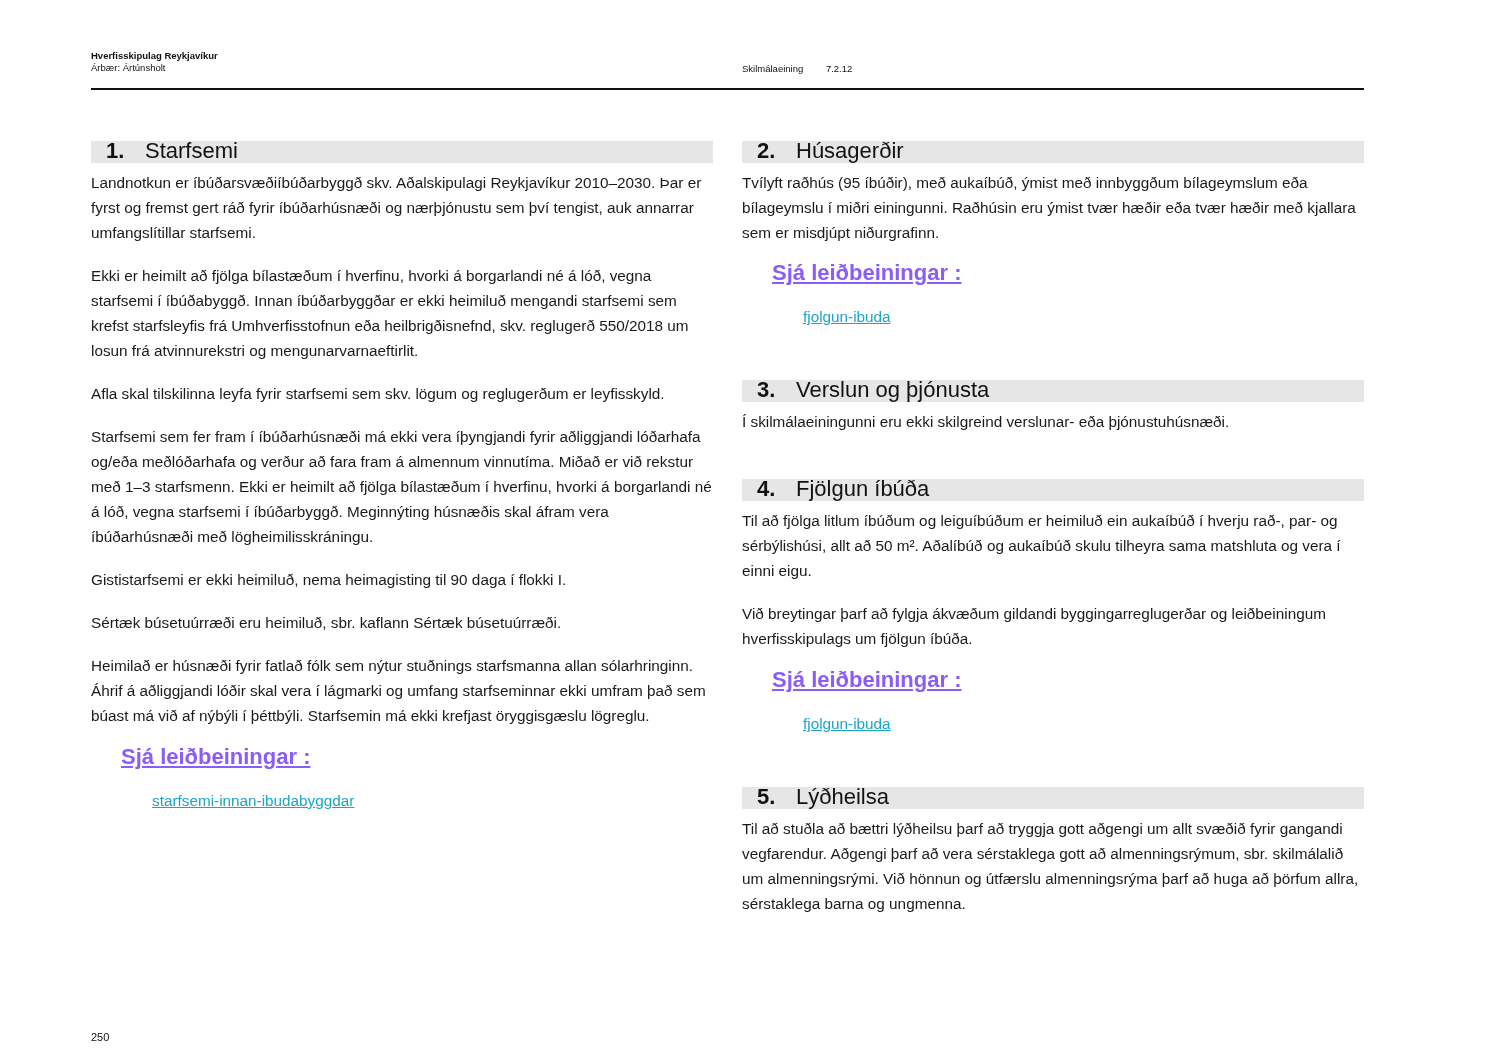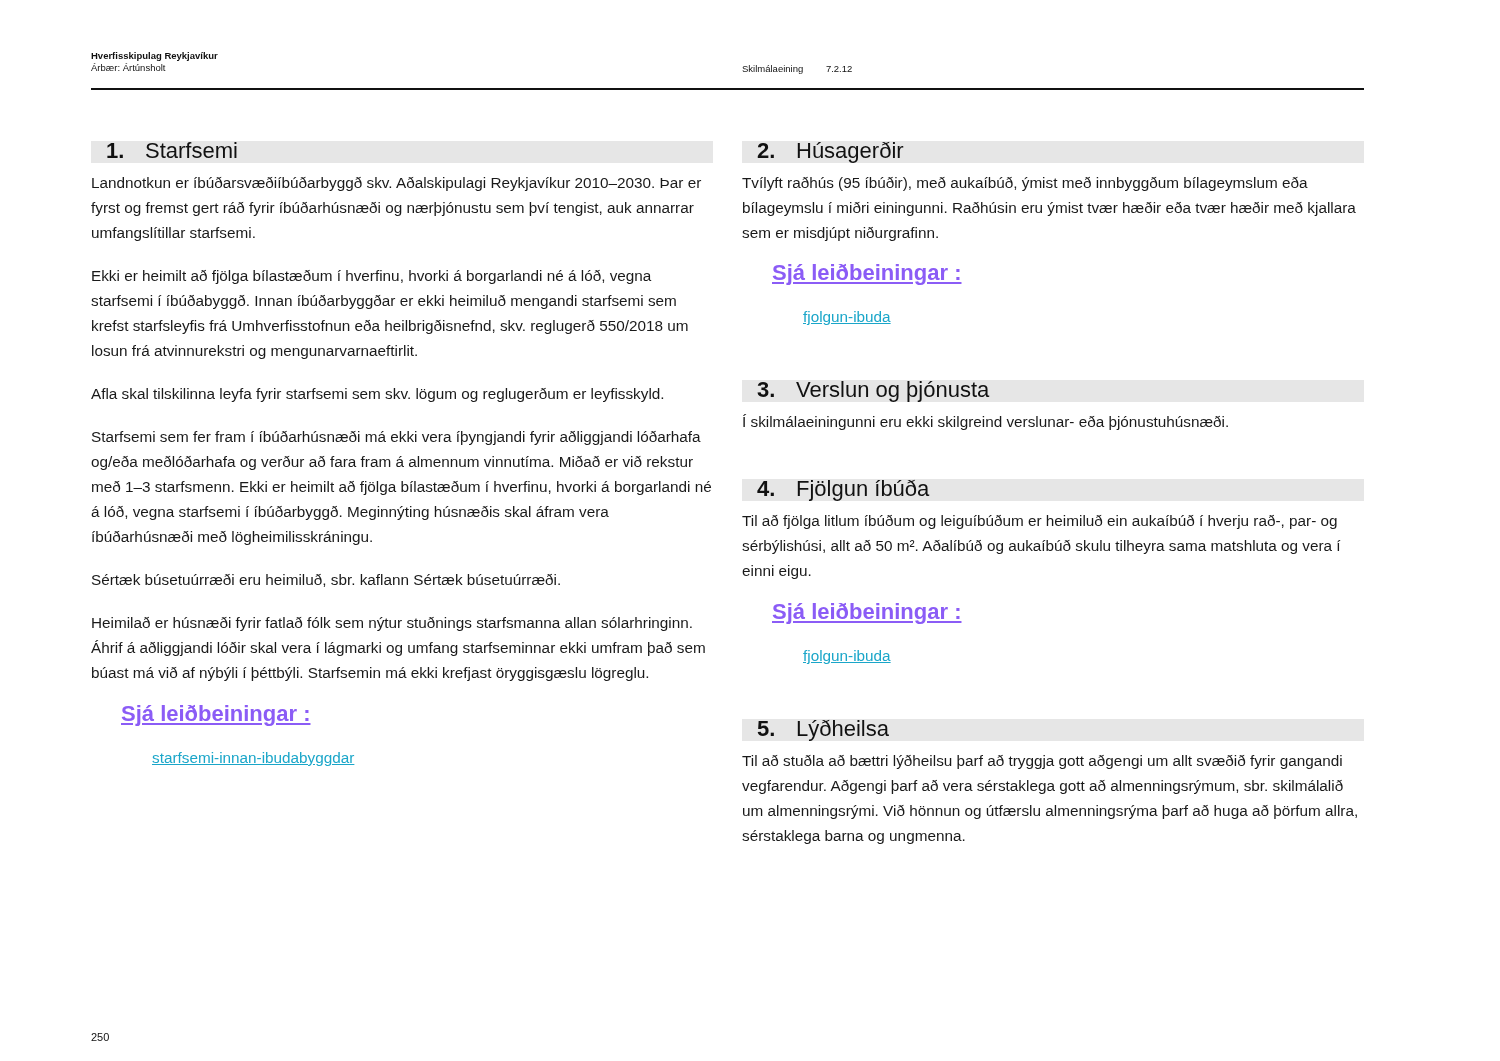--- a/index.html
+++ b/index.html
@@ -38,20 +38,21 @@
 <div class="col left">
   <div class="sec">
     <div class="sec-head">
       <span class="num">1.</span>
       <span class="title">Starfsemi</span>
     </div>
     <p class="body">Landnotkun er íbúðarsvæðiíbúðarbyggð skv. Aðalskipulagi Reykjavíkur 2010–2030. Þar er fyrst og fremst gert ráð fyrir íbúðarhúsnæði og nærþjónustu sem því tengist, auk annarrar umfangslítillar starfsemi.</p>
     <p class="body">Ekki er heimilt að fjölga bílastæðum í hverfinu, hvorki á borgarlandi né á lóð, vegna starfsemi í íbúðabyggð. Innan íbúðarbyggðar er ekki heimiluð mengandi starfsemi sem krefst starfsleyfis frá Umhverfisstofnun eða heilbrigðisnefnd, skv. reglugerð 550/2018 um losun frá atvinnurekstri og mengunarvarnaeftirlit.</p>
     <p class="body">Afla skal tilskilinna leyfa fyrir starfsemi sem skv. lögum og reglugerðum er leyfisskyld.</p>
     <p class="body">Starfsemi sem fer fram í íbúðarhúsnæði má ekki vera íþyngjandi fyrir aðliggjandi lóðarhafa og/eða meðlóðarhafa og verður að fara fram á almennum vinnutíma. Miðað er við rekstur með 1–3 starfsmenn. Ekki er heimilt að fjölga bílastæðum í hverfinu, hvorki á borgarlandi né á lóð, vegna starfsemi í íbúðarbyggð. Meginnýting húsnæðis skal áfram vera íbúðarhúsnæði með lögheimilisskráningu.</p>
+    <p class="body">Gististarfsemi er ekki heimiluð, nema heimagisting til 90 daga í flokki I.</p>
     <p class="body">Sértæk búsetuúrræði eru heimiluð, sbr. kaflann Sértæk búsetuúrræði.</p>
     <p class="body">Heimilað er húsnæði fyrir fatlað fólk sem nýtur stuðnings starfsmanna allan sólarhringinn. Áhrif á aðliggjandi lóðir skal vera í lágmarki og umfang starfseminnar ekki umfram það sem búast má við af nýbýli í þéttbýli. Starfsemin má ekki krefjast öryggisgæslu lögreglu.</p>
     <div class="see">Sjá leiðbeiningar :</div>
     <a class="see-link" href="#">starfsemi-innan-ibudabyggdar</a>
   </div>
 </div>
 
 <div class="col right">
   <div class="sec">
     <div class="sec-head">
@@ -70,20 +71,21 @@
     </div>
     <p class="body">Í skilmálaeiningunni eru ekki skilgreind verslunar- eða þjónustuhúsnæði.</p>
   </div>
 
   <div class="sec" style="margin-top:45px">
     <div class="sec-head">
       <span class="num">4.</span>
       <span class="title">Fjölgun íbúða</span>
     </div>
     <p class="body">Til að fjölga litlum íbúðum og leiguíbúðum er heimiluð ein aukaíbúð í hverju rað-, par- og sérbýlishúsi, allt að 50 m². Aðalíbúð og aukaíbúð skulu tilheyra sama matshluta og vera í einni eigu.</p>
+    <p class="body">Við breytingar þarf að fylgja ákvæðum gildandi byggingarreglugerðar og leiðbeiningum hverfisskipulags um fjölgun íbúða.</p>
     <div class="see">Sjá leiðbeiningar :</div>
     <a class="see-link" href="#">fjolgun-ibuda</a>
   </div>
 
   <div class="sec" style="margin-top:53px">
     <div class="sec-head">
       <span class="num">5.</span>
       <span class="title">Lýðheilsa</span>
     </div>
     <p class="body">Til að stuðla að bættri lýðheilsu þarf að tryggja gott aðgengi um allt svæðið fyrir gangandi vegfarendur. Aðgengi þarf að vera sérstaklega gott að almenningsrýmum, sbr. skilmálalið um almenningsrými. Við hönnun og útfærslu almenningsrýma þarf að huga að þörfum allra, sérstaklega barna og ungmenna.</p>

